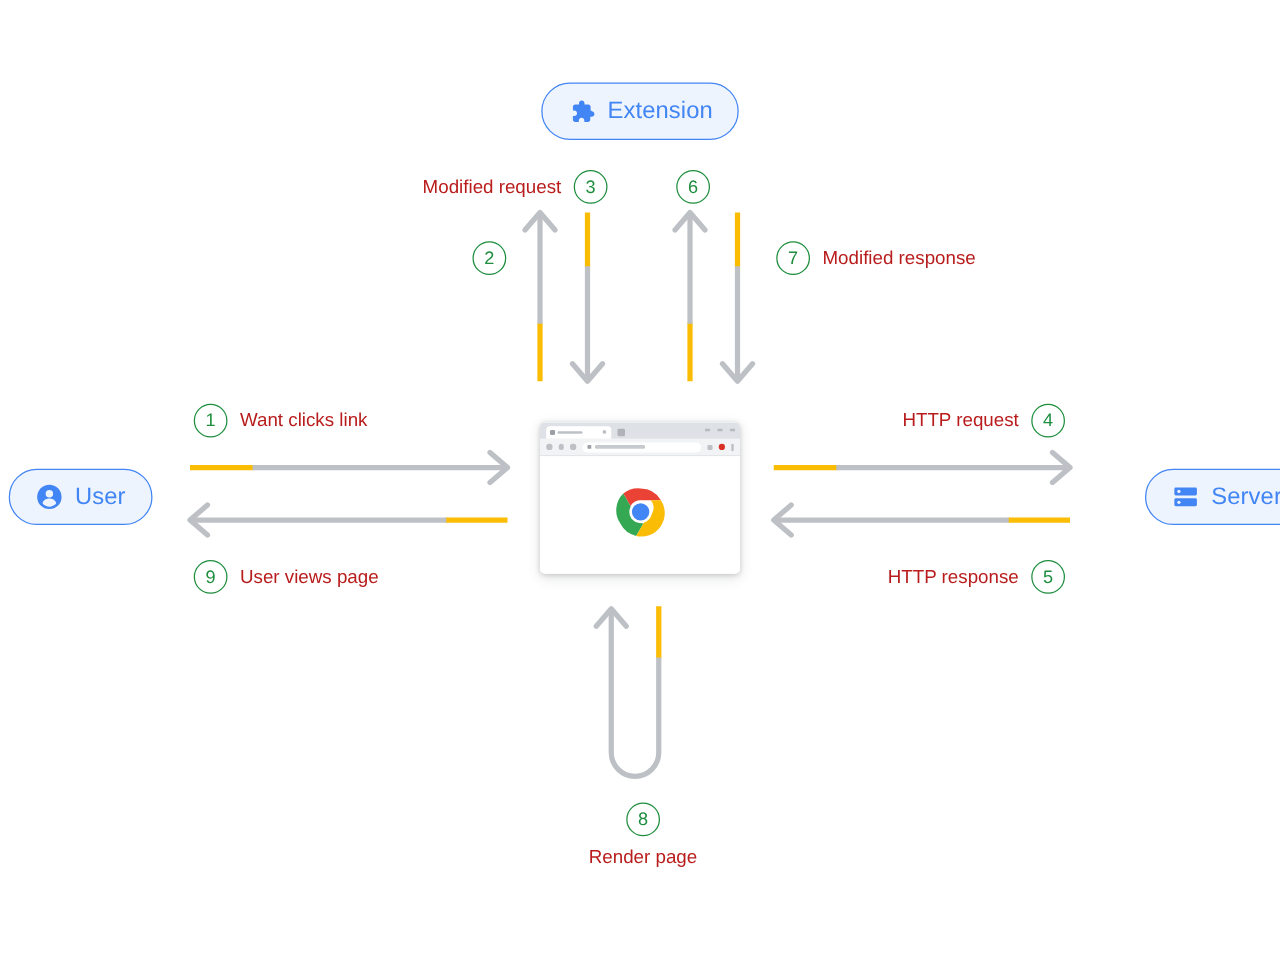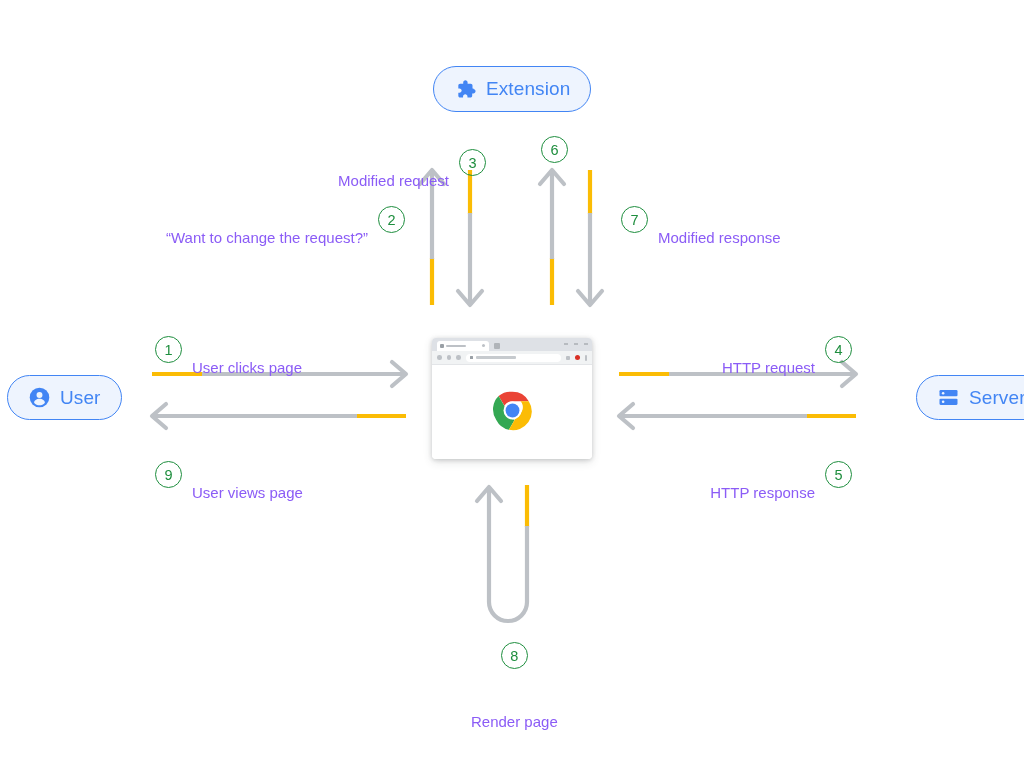--- a/index.html
+++ b/index.html
@@ -59,23 +59,22 @@
     border: 1.6px solid #1e8e3e;
     border-radius: 50%;
     color: #1e8e3e;
     font-size: 14.5px;
     display: flex;
     align-items: center;
     justify-content: center;
     box-sizing: border-box;
   }
   .step-text {
-    color: #8b5cf6;
+    color: #b91c1c;
     font-size: 15px;
-    margin-top: 36px;
   }
   .step.rtl { flex-direction: row-reverse; }
   .step.center-col {
     flex-direction: column;
     gap: 8px;
     align-items: center;
   }
 
   
   #browser {
@@ -282,21 +281,21 @@
           <path fill="#fbbc05" d="M41.32 14A20 20 0 0 1 20.2 44.5l8.48-14.7A10 10 0 0 0 32.66 14z"></path>
           <circle cx="24" cy="24" r="9.6" fill="#ffffff"></circle>
           <circle cx="24" cy="24" r="7.4" fill="#4285f4"></circle>
         </svg>
       </span>
     </div>
   </div>
 
   <div class="step" style="left:155px; top:323px;">
     <span class="step-num">1</span>
-    <span class="step-text">User clicks page</span>
+    <span class="step-text">Want clicks link</span>
   </div>
 
   <div class="step" style="left:155px; top:448px;">
     <span class="step-num">9</span>
     <span class="step-text">User views page</span>
   </div>
 
   <div class="step rtl" style="right:172px; top:323px;">
     <span class="step-num">4</span>
     <span class="step-text">HTTP request</span>
@@ -307,21 +306,20 @@
     <span class="step-text">HTTP response</span>
   </div>
 
   <div class="step rtl" style="right:538px; top:136px;">
     <span class="step-num">3</span>
     <span class="step-text">Modified request</span>
   </div>
 
   <div class="step rtl" style="right:619px; top:193px;">
     <span class="step-num">2</span>
-    <span class="step-text">“Want to change the request?”</span>
   </div>
 
   <div class="step" style="left:541px; top:136px;">
     <span class="step-num">6</span>
   </div>
 
   <div class="step" style="left:621px; top:193px;">
     <span class="step-num">7</span>
     <span class="step-text">Modified response</span>
   </div>

